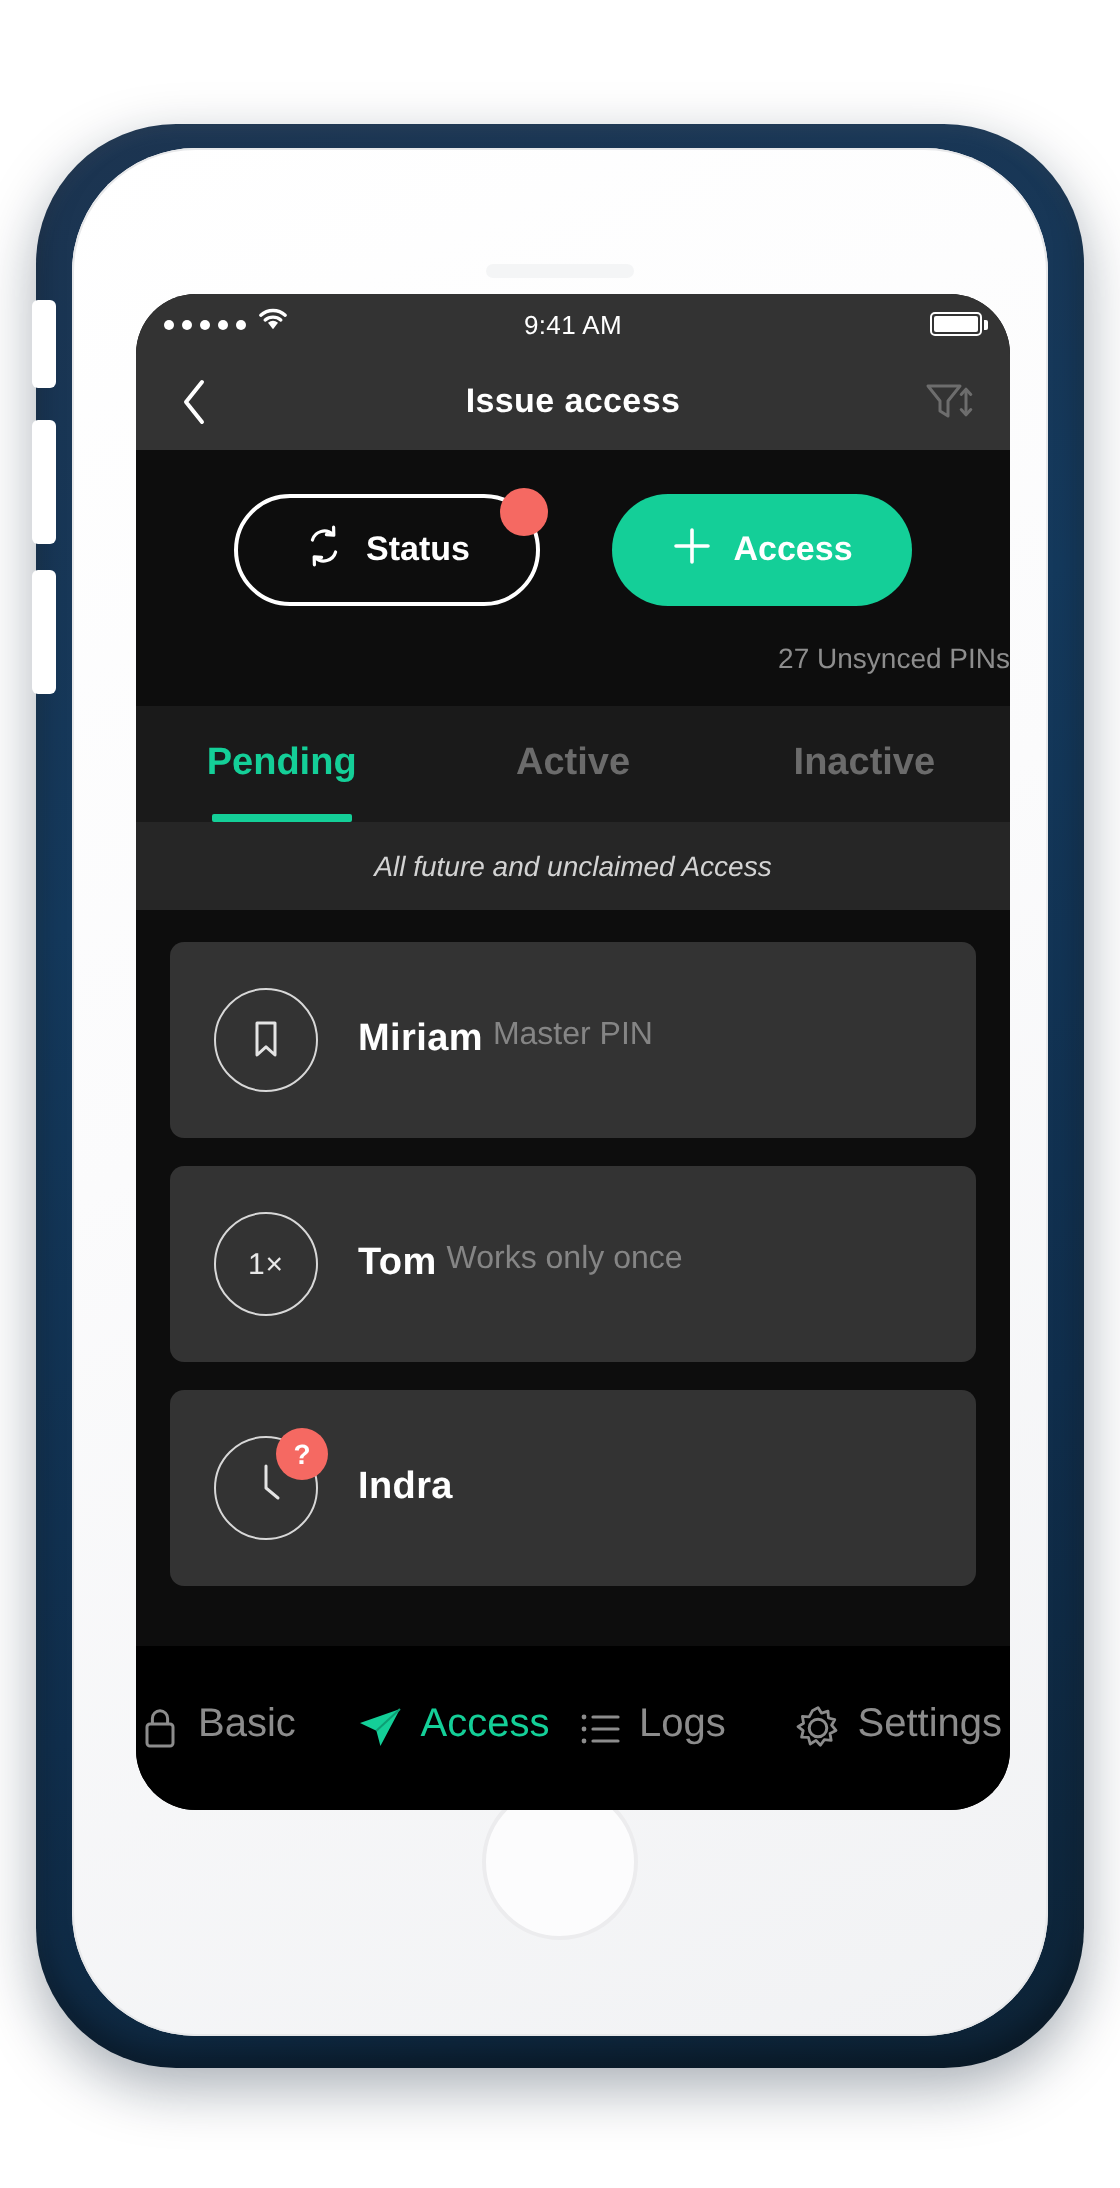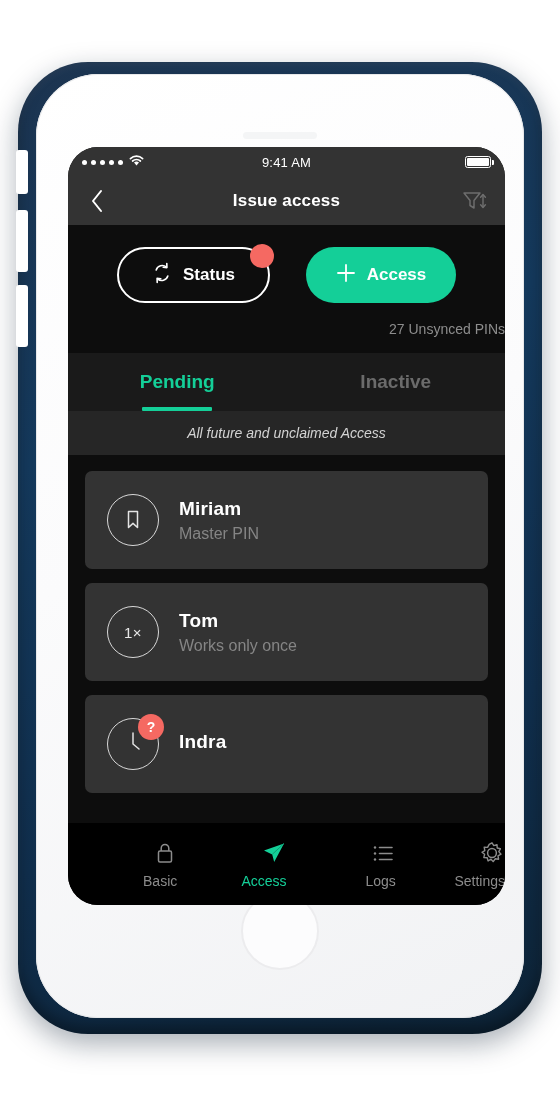--- a/index.html
+++ b/index.html
@@ -162,32 +162,32 @@
     position:absolute;left:0;top:0;width:52px;height:52px;
     border:1.6px solid #d8d8d8;border-radius:50%;box-sizing:border-box;
   }
   .once-label{font-size:15px;color:#e8e8e8;letter-spacing:.5px;position:relative;}
   .q-badge{
     position:absolute;right:-5px;top:-4px;
     width:26px;height:26px;border-radius:50%;background:#f56962;
     display:flex;align-items:center;justify-content:center;
     color:#fff;font-size:14px;font-weight:bold;
   }
-  .card-text{display:flex;flex-direction:column;gap:5px;}
+  .card-text{display:flex;flex-direction:row;gap:5px;}
   .card-name{font-size:19px;font-weight:bold;color:#ffffff;letter-spacing:.2px;}
   .card-sub{font-size:16px;color:#858585;}
 
   
   .tabbar{
     position:absolute;left:0;bottom:0;width:100%;height:82px;
     background:#000000;display:flex;align-items:center;
   }
   .tb-item{
-    flex:1;display:flex;flex-direction:column;align-items:flex-end;gap:7px;
-    color:#8c8c8c;font-size:14px;cursor:pointer;
+    flex:1;display:flex;flex-direction:row;align-items:flex-start;gap:7px;
+    color:#8c8c8c;font-size:20px;cursor:pointer;
   }
   .tb-item.active{color:#14cf98;}
   .tb-ico{height:26px;display:flex;align-items:flex-end;justify-content:center;}
 </style>
 </head>
 <body>
 
 <div class="case">
   <div class="case-inner-shade"></div>
 </div>
@@ -268,20 +268,21 @@
         </span>
         <span>Access</span>
       </div>
 
     </div>
     <div class="unsynced">27 Unsynced PINs</div>
   </div>
 
   <div class="tabs">
     <div class="tab active">Pending</div>
+    <div class="tab">Active</div>
     <div class="tab">Inactive</div>
   </div>
 
   <div class="subtitle">All future and unclaimed Access</div>
 
   <div class="list">
 
     <div class="card">
       <div class="card-icon">
         <span class="ring"></span>

